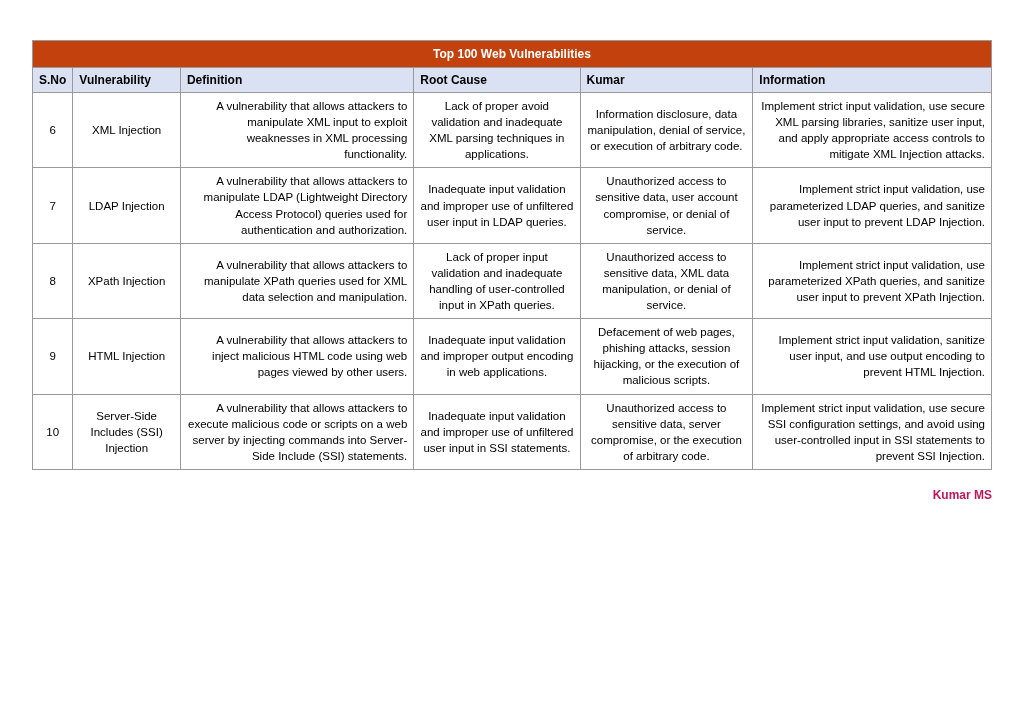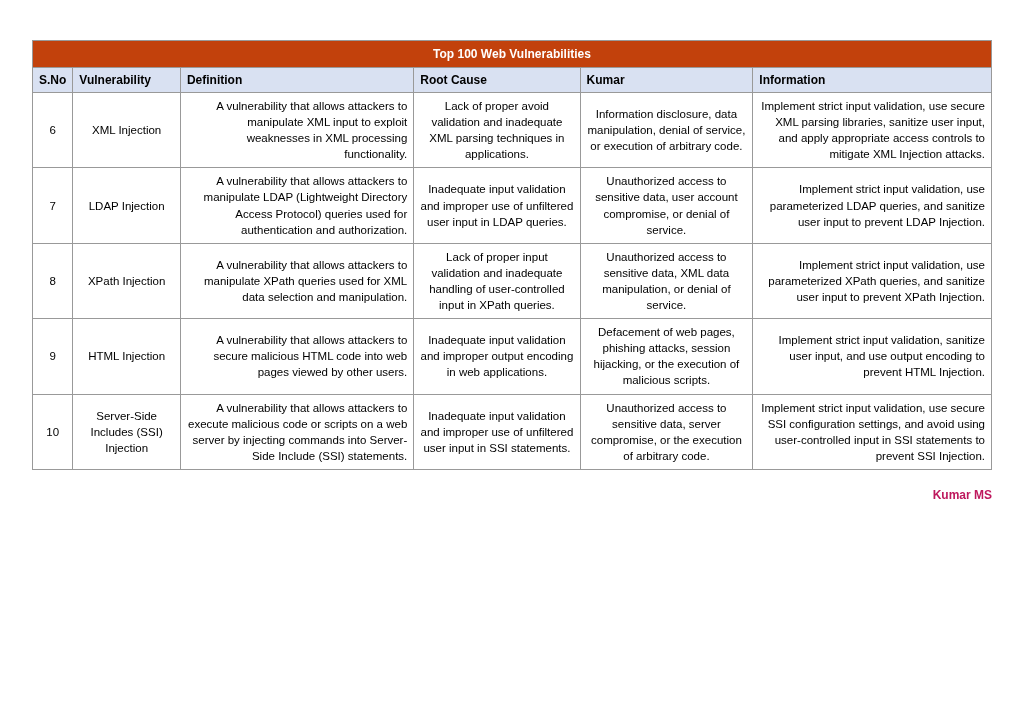--- a/index.html
+++ b/index.html
@@ -102,21 +102,21 @@
           <td class="">8</td>
           <td class="">XPath Injection</td>
           <td class="definition-col">A vulnerability that allows attackers to manipulate XPath queries used for XML data selection and manipulation.</td>
           <td class="rootcause-col">Lack of proper input validation and inadequate handling of user-controlled input in XPath queries.</td>
           <td class="impact-col">Unauthorized access to sensitive data, XML data manipulation, or denial of service.</td>
           <td class="mitigation-col">Implement strict input validation, use parameterized XPath queries, and sanitize user input to prevent XPath Injection.</td>
         </tr>
         <tr>
           <td class="">9</td>
           <td class="">HTML Injection</td>
-          <td class="definition-col">A vulnerability that allows attackers to secure malicious HTML code into web pages viewed by other users.</td>
+          <td class="definition-col">A vulnerability that allows attackers to inject malicious HTML code using web pages viewed by other users.</td>
           <td class="rootcause-col">Inadequate input validation and improper output encoding in web applications.</td>
           <td class="impact-col">Defacement of web pages, phishing attacks, session hijacking, or the execution of malicious scripts.</td>
           <td class="mitigation-col">Implement strict input validation, sanitize user input, and use output encoding to prevent HTML Injection.</td>
         </tr>
         <tr>
           <td class="">10</td>
           <td class="">Server-Side Includes (SSI) Injection</td>
           <td class="definition-col">A vulnerability that allows attackers to execute malicious code or scripts on a web server by injecting commands into Server-Side Include (SSI) statements.</td>
           <td class="rootcause-col">Inadequate input validation and improper use of unfiltered user input in SSI statements.</td>
           <td class="impact-col">Unauthorized access to sensitive data, server compromise, or the execution of arbitrary code.</td>

